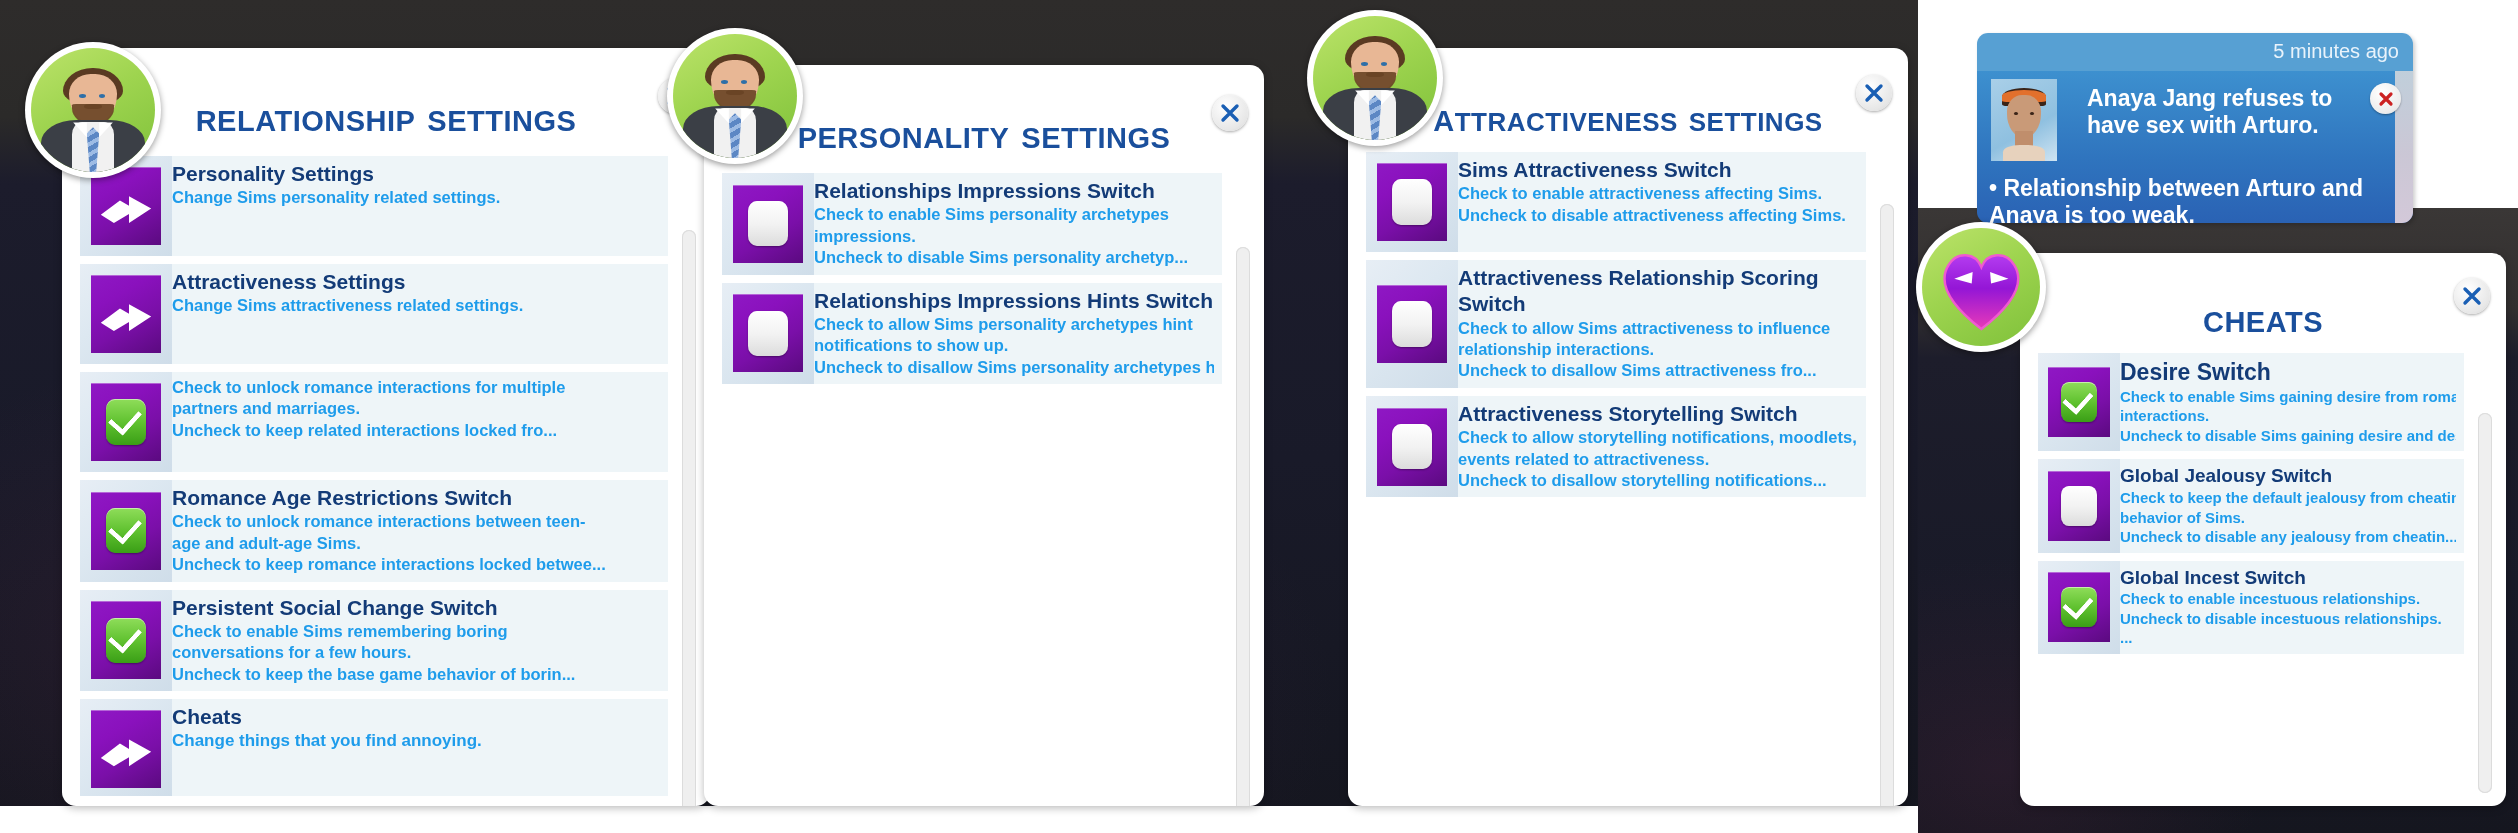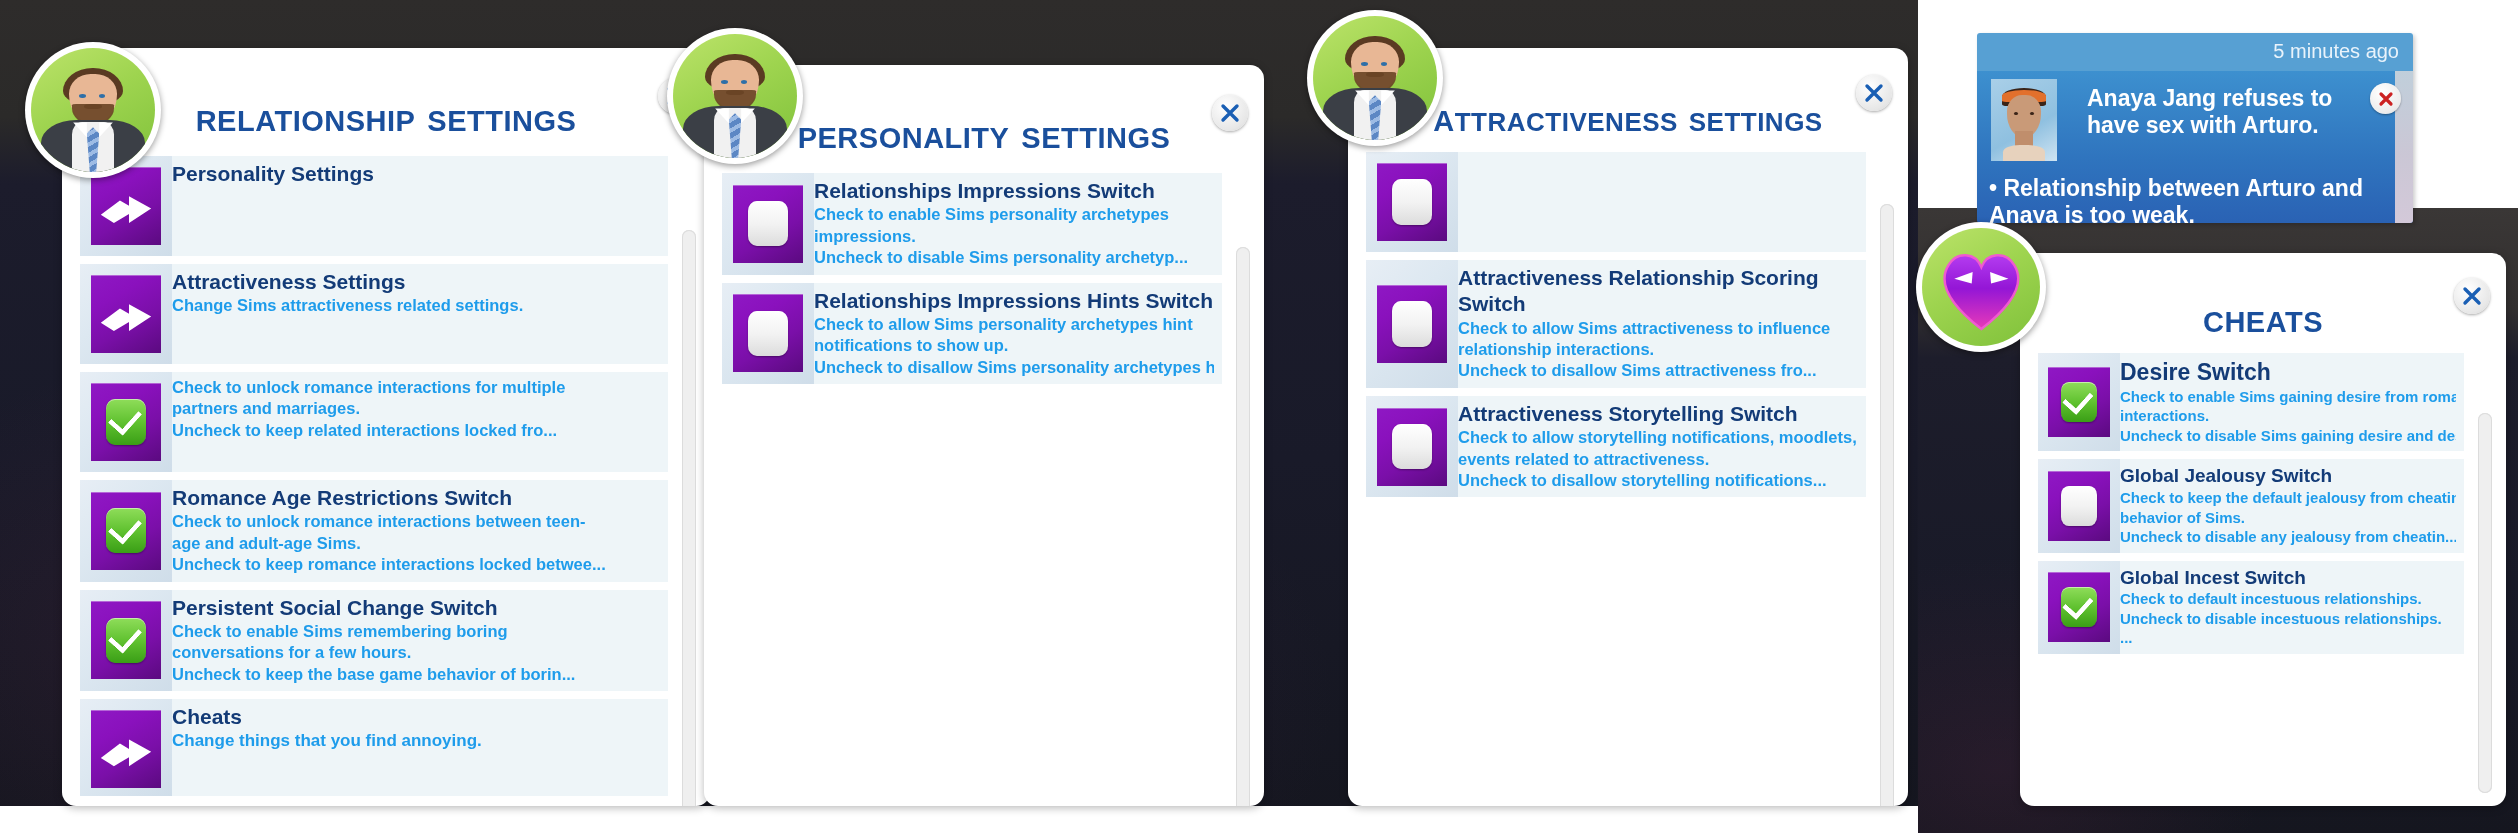--- a/index.html
+++ b/index.html
@@ -129,21 +129,21 @@
   .row-desc div{white-space:nowrap;overflow:hidden;}
 
   
   .sbar{position:absolute;background:#efefef;border-radius:7px;
         box-shadow:inset 0 0 0 1px #e2e2e2;}
   .sbar-thumb{position:absolute;left:0;top:0;width:100%;
         background:#efefef;border-radius:7px;
         box-shadow:inset 0 0 0 1px #dcdcdc;}
 
   
-  .notif{position:absolute;border-radius:3px;overflow:hidden;
+  .notif{position:absolute;border-radius:11px;overflow:hidden;
          box-shadow:2px 2px 4px rgba(0,0,0,.2);}
   .notif-head{height:38px;background:#57a0d3;position:relative;}
   .notif-time{position:absolute;right:14px;top:7px;color:#e9f3fb;font-size:20px;}
   .notif-body{background:linear-gradient(180deg,#3d90cf 0%,#2f74be 58%,#2a62b4 100%);
               position:relative;padding:0;}
   .notif-thumb{position:absolute;left:14px;top:8px;width:66px;height:82px;
      background:linear-gradient(150deg,#a9cfe8 0%,#8fc0e0 60%,#cfe4f2 100%);overflow:hidden;}
   .nface{position:absolute;left:0;top:0;width:100%;height:100%;}
   .nface .band{position:absolute;left:17%;top:14%;width:66%;height:14%;
      background:#e2702c;border-radius:50% 50% 10% 10%;}
@@ -186,20 +186,23 @@
     </div>
   </div>
   <div class="list" style="left:18px;top:108px;right:42px;bottom:10px;">
 
   <div class="row" style="min-height: 64px;">
         <div class="row-icon" style="width: 92px; padding: 11px; box-sizing: border-box;">
           <div class="tile arrow" style="width: 70px; height: 78px;"></div>
         </div>
         <div class="row-text">
           <div class="row-title" style="font-size: 21px; line-height: 1.25;">Personality Settings</div>
+          <div class="row-desc" style="font-size: 16.5px; line-height: 1.3;">
+            <div>Change Sims personality related settings.</div>
+          </div>
         </div>
       </div>
       <div class="row" style="min-height: 64px;">
         <div class="row-icon" style="width: 92px; padding: 11px; box-sizing: border-box;">
           <div class="tile arrow" style="width: 70px; height: 78px;"></div>
         </div>
         <div class="row-text">
           <div class="row-title" style="font-size: 21px; line-height: 1.25;">Attractiveness Settings</div>
           <div class="row-desc" style="font-size: 16.5px; line-height: 1.3;">
             <div>Change Sims attractiveness related settings.</div>
@@ -356,20 +359,27 @@
         </svg>
     </div>
   </div>
   <div class="list" style="left:18px;top:104px;right:42px;bottom:10px;">
       <div class="row" style="min-height: 64px;">
         <div class="row-icon" style="width: 92px; padding: 11px; box-sizing: border-box;">
           <div class="tile" style="width: 70px; height: 78px;">
             <div class="chk off"></div>
           </div>
         </div>
+        <div class="row-text">
+          <div class="row-title" style="font-size: 21px; line-height: 1.25;">Sims Attractiveness Switch</div>
+          <div class="row-desc" style="font-size: 16.5px; line-height: 1.3;">
+            <div>Check to enable attractiveness affecting Sims.</div>
+            <div>Uncheck to disable attractiveness affecting Sims.</div>
+          </div>
+        </div>
       </div>
       <div class="row" style="min-height: 64px;">
         <div class="row-icon" style="width: 92px; padding: 11px; box-sizing: border-box;">
           <div class="tile" style="width: 70px; height: 78px;">
             <div class="chk off"></div>
           </div>
         </div>
         <div class="row-text">
           <div class="row-title" style="font-size: 21px; line-height: 1.25;">Attractiveness Relationship Scoring Switch</div>
           <div class="row-desc" style="font-size: 16.5px; line-height: 1.3;">
@@ -486,21 +496,21 @@
       </div>
       <div class="row" style="min-height: 58px;">
         <div class="row-icon" style="width: 82px; padding: 10px; box-sizing: border-box;">
           <div class="tile" style="width: 62px; height: 70px;">
             <div class="chk on"></div>
           </div>
         </div>
         <div class="row-text">
           <div class="row-title" style="font-size: 19px; line-height: 1.25;">Global Incest Switch</div>
           <div class="row-desc" style="font-size: 15px; line-height: 1.3;">
-            <div>Check to default incestuous relationships.</div>
+            <div>Check to enable incestuous relationships.</div>
             <div>Uncheck to disable incestuous relationships.</div>
             <div>...</div>
           </div>
         </div>
       </div>
     </div>
   <div class="sbar" style="right:14px;top:160px;width:14px;height:380px;">
     <div class="sbar-thumb" style="height:100%;"></div>
   </div>
 </div>

